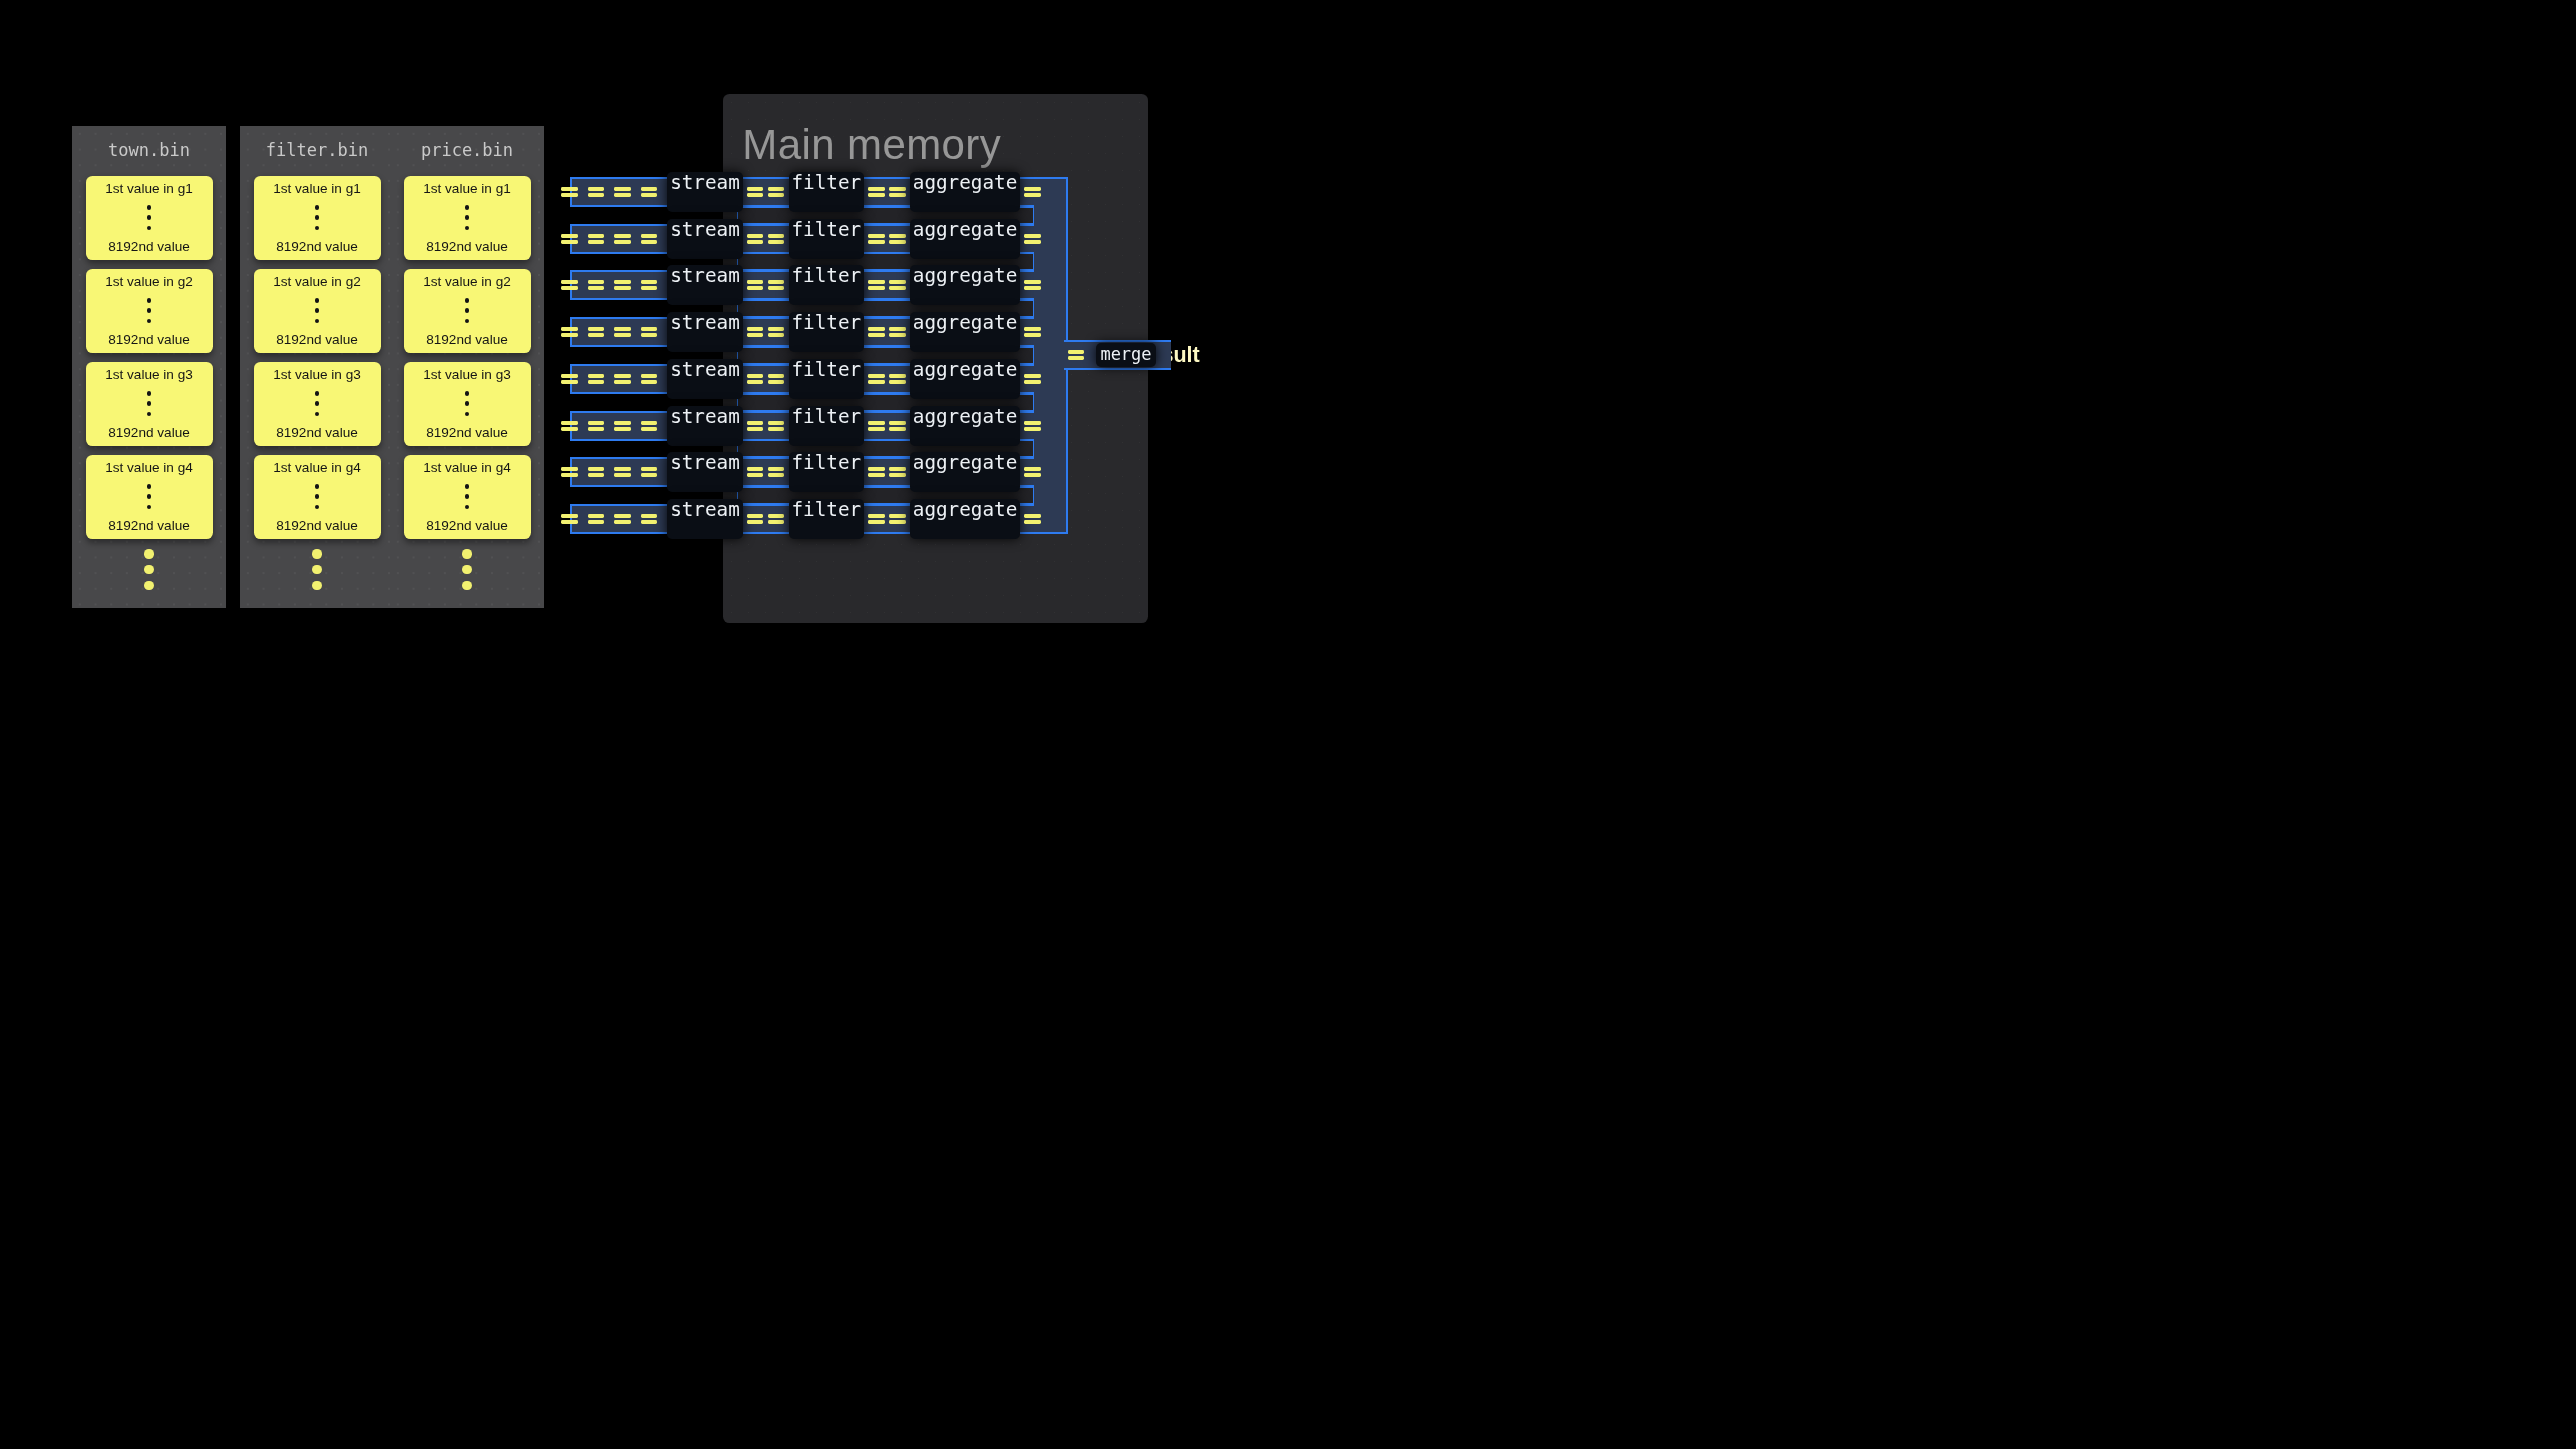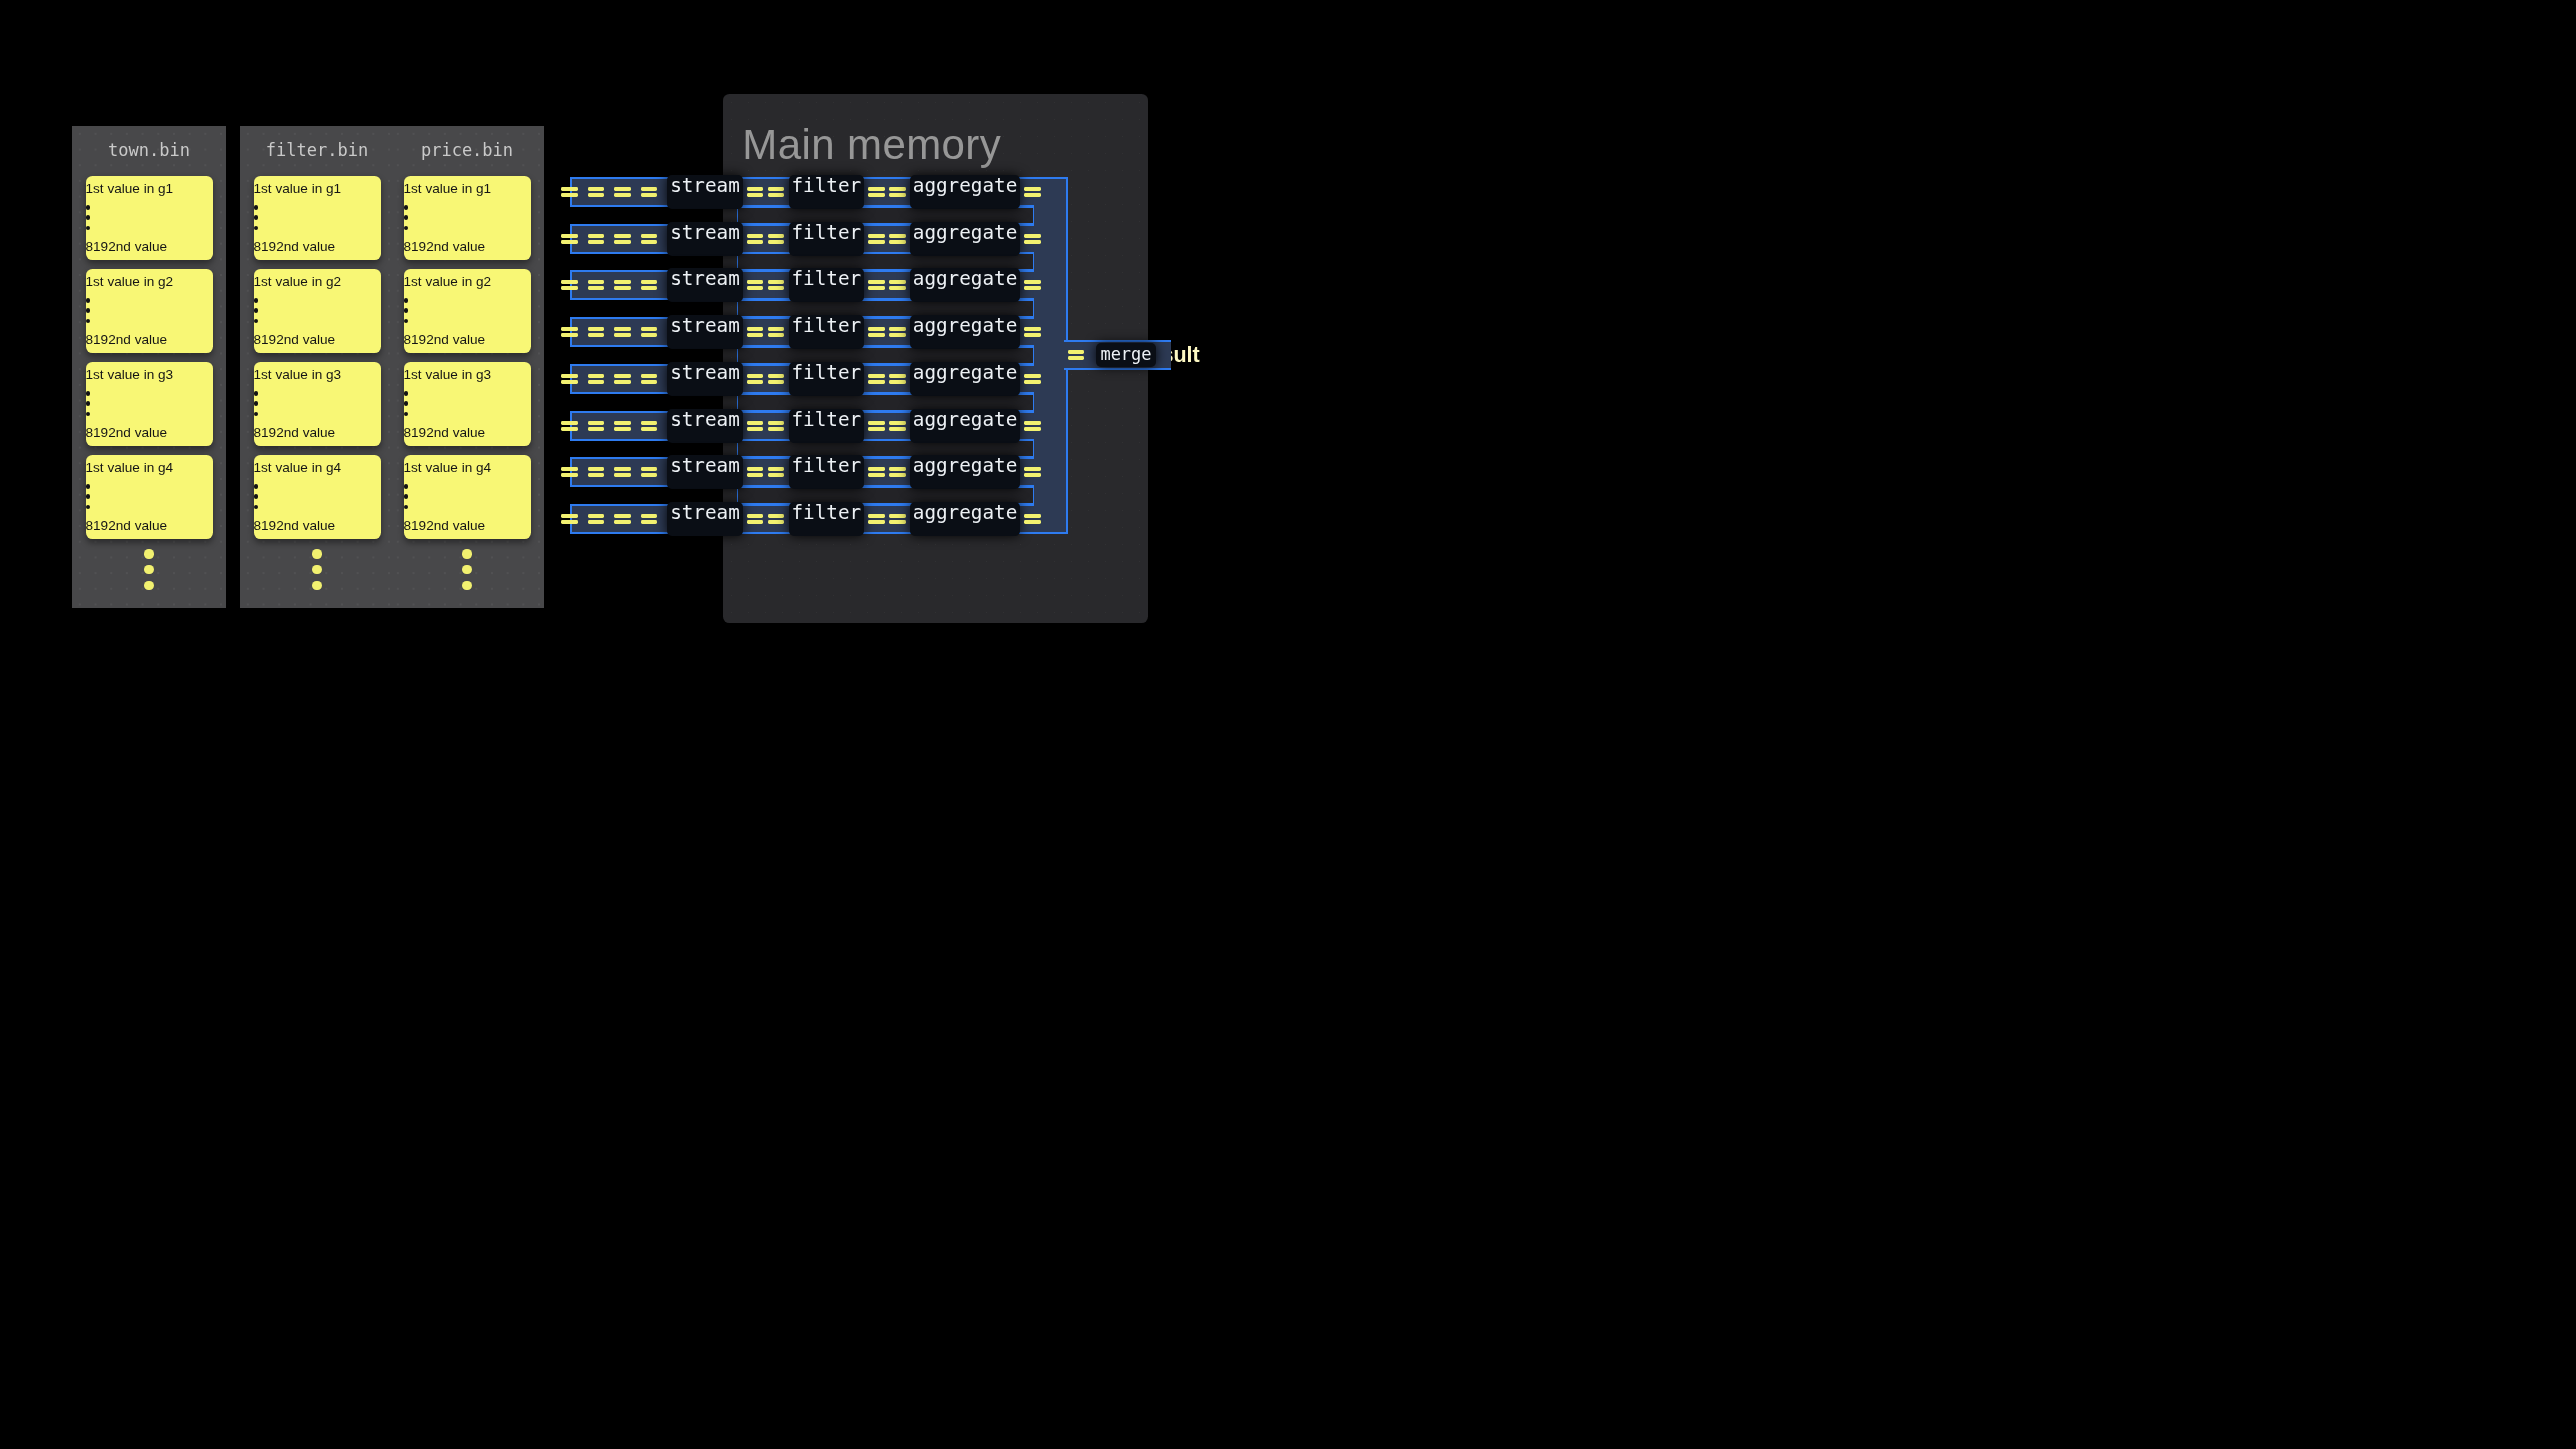--- a/index.html
+++ b/index.html
@@ -7,21 +7,21 @@
        font-family:"Liberation Sans",sans-serif;}
 
   
   .file-column{position:absolute;top:126px;width:154px;height:482px;
     background:#48484a;border-radius:0;box-sizing:border-box;padding-top:11.4px;
     background-image:radial-gradient(rgba(255,255,255,.05) 0.9px,transparent 0.9px);
     background-size:15.7px 15.7px;}
   .file-title{font-family:"DejaVu Sans Mono","Liberation Mono",monospace;
     font-size:17px;color:#c9c9c9;text-align:center;height:27px;line-height:27px;}
   .vboxes .vbox{width:127px;margin:9px auto 0;height:84px;background:#f8f775;
-    border-radius:6.4px;display:flex;flex-direction:column;
+    border-radius:6.4px;display:flex;flex-direction:column;align-items:center;
     justify-content:space-between;padding:5px 0 6.4px;box-sizing:border-box;
     box-shadow:0 3.6px 6.4px rgba(0,0,0,.4);}
   .vboxes .vbox:first-child{margin-top:12px;}
   .vbox-top,.vbox-bottom{font-size:13.6px;color:#151515;font-weight:500;white-space:nowrap;}
   .vbox-dots{display:flex;flex-direction:column;gap:5.7px;}
   .vbox-dots i{width:4.7px;height:4.7px;border-radius:50%;background:#141414;display:block;}
   .col-dots{display:flex;flex-direction:column;align-items:center;gap:6.4px;margin-top:10px;}
   .col-dots i{width:9.3px;height:9.3px;border-radius:50%;background:#f2f170;display:block;}
 
   
@@ -39,21 +39,21 @@
   .inset{position:absolute;left:737px;width:297px;height:17px;background:#232327;
     border:1.4px solid #2e7bf0;box-sizing:border-box;}
   .pipe-row{position:absolute;left:570px;width:464px;height:30px;background:#2d3a54;
     border:2.1px solid #2e7bf0;border-right:none;box-sizing:border-box;
     display:flex;align-items:center;gap:4.3px;}
   .mark{display:flex;flex-direction:column;gap:2.9px;flex-shrink:0;width:16.5px;}
   .mark i{display:block;height:3.6px;border-radius:1.4px;background:#f2f170;}
   .mark.lead{margin-right:5.7px;}
   .mark.lead-first{margin-left:-10.7px;}
   .chip{flex-shrink:0;font-family:"DejaVu Sans Mono","Liberation Mono",monospace;
-    font-size:19.3px;line-height:22px;height:34px;color:#edf1f5;background:#0a0e15;
+    font-size:19.3px;line-height:22px;height:40px;color:#edf1f5;background:#0a0e15;
     border-radius:5px;padding:0 2.9px;box-shadow:0 0 11.4px rgba(0,0,0,.9);white-space:nowrap;}
 
   
   .merge-bar{position:absolute;left:1064px;top:340px;width:107px;height:30px;
     background:#2d3a54;border-top:2.1px solid #2e7bf0;border-bottom:2.1px solid #2e7bf0;
     box-sizing:border-box;display:flex;align-items:center;gap:12px;padding-left:3.6px;z-index:6;}
   .merge-bar .chip{font-size:17px;line-height:23.6px;height:23.6px;padding:0 4.3px;}
   .result{position:absolute;left:1134px;top:343px;font-size:21.5px;color:#fef9c3;
     font-weight:700;}
 </style>

